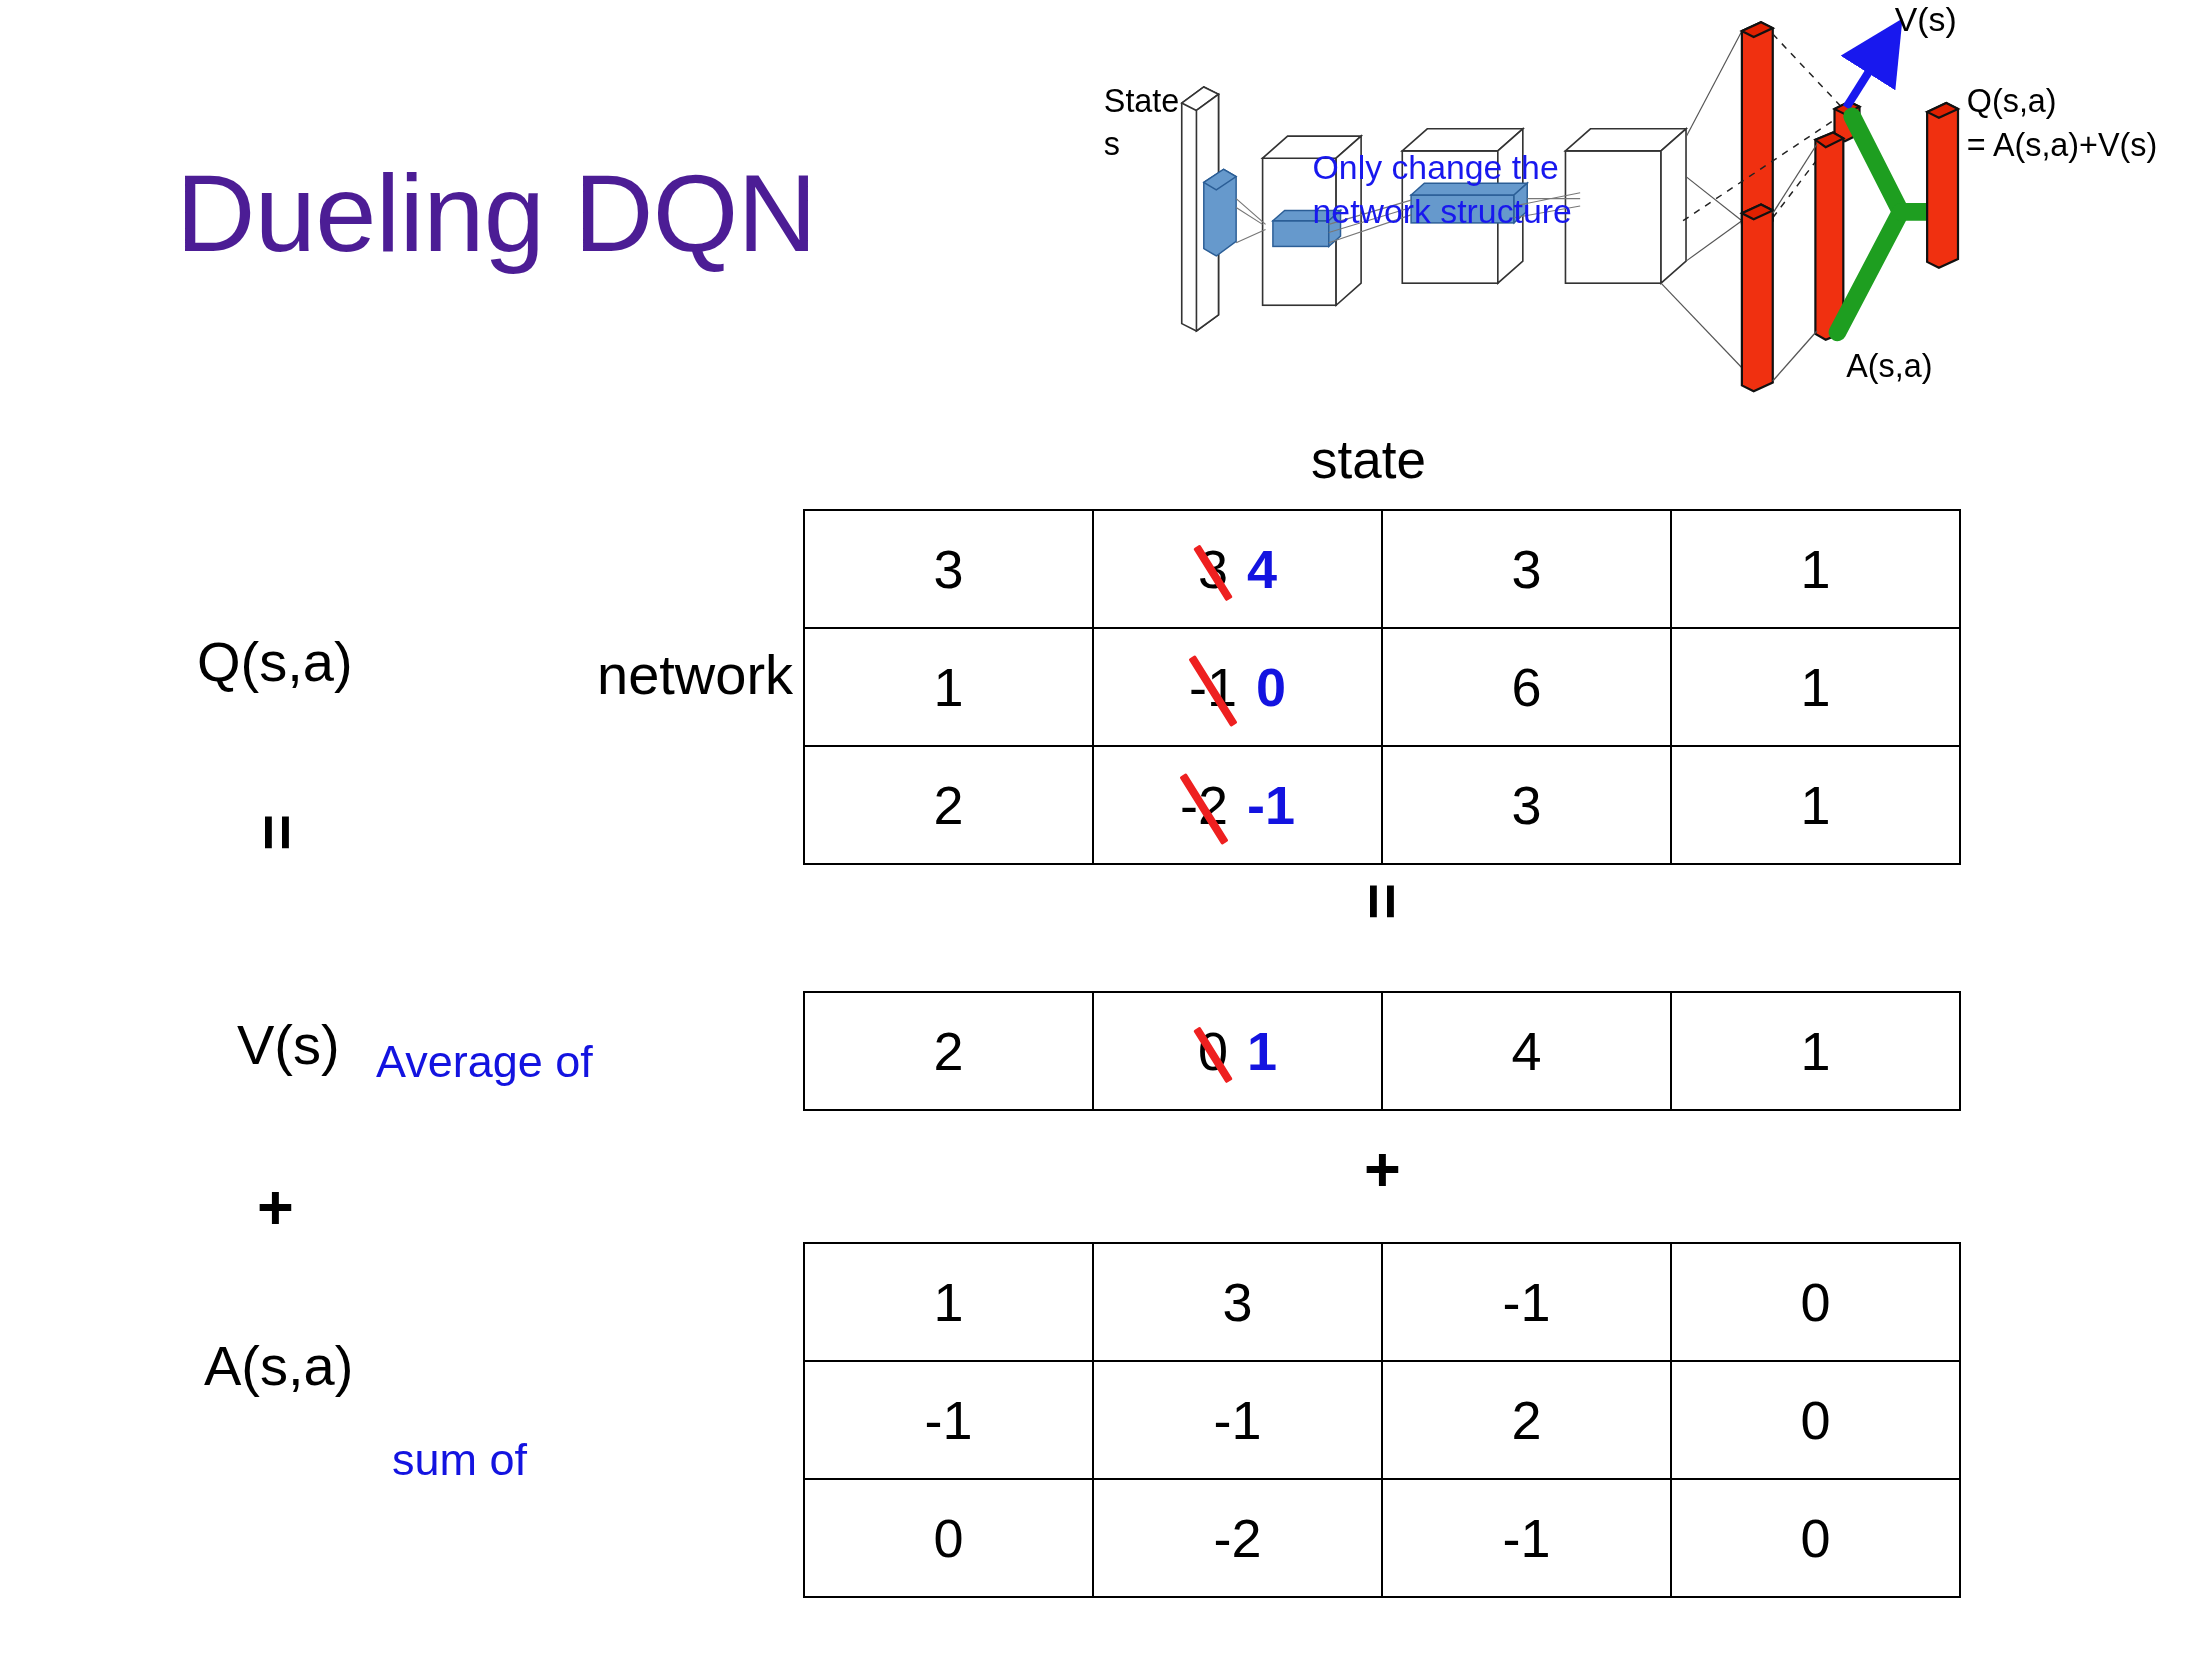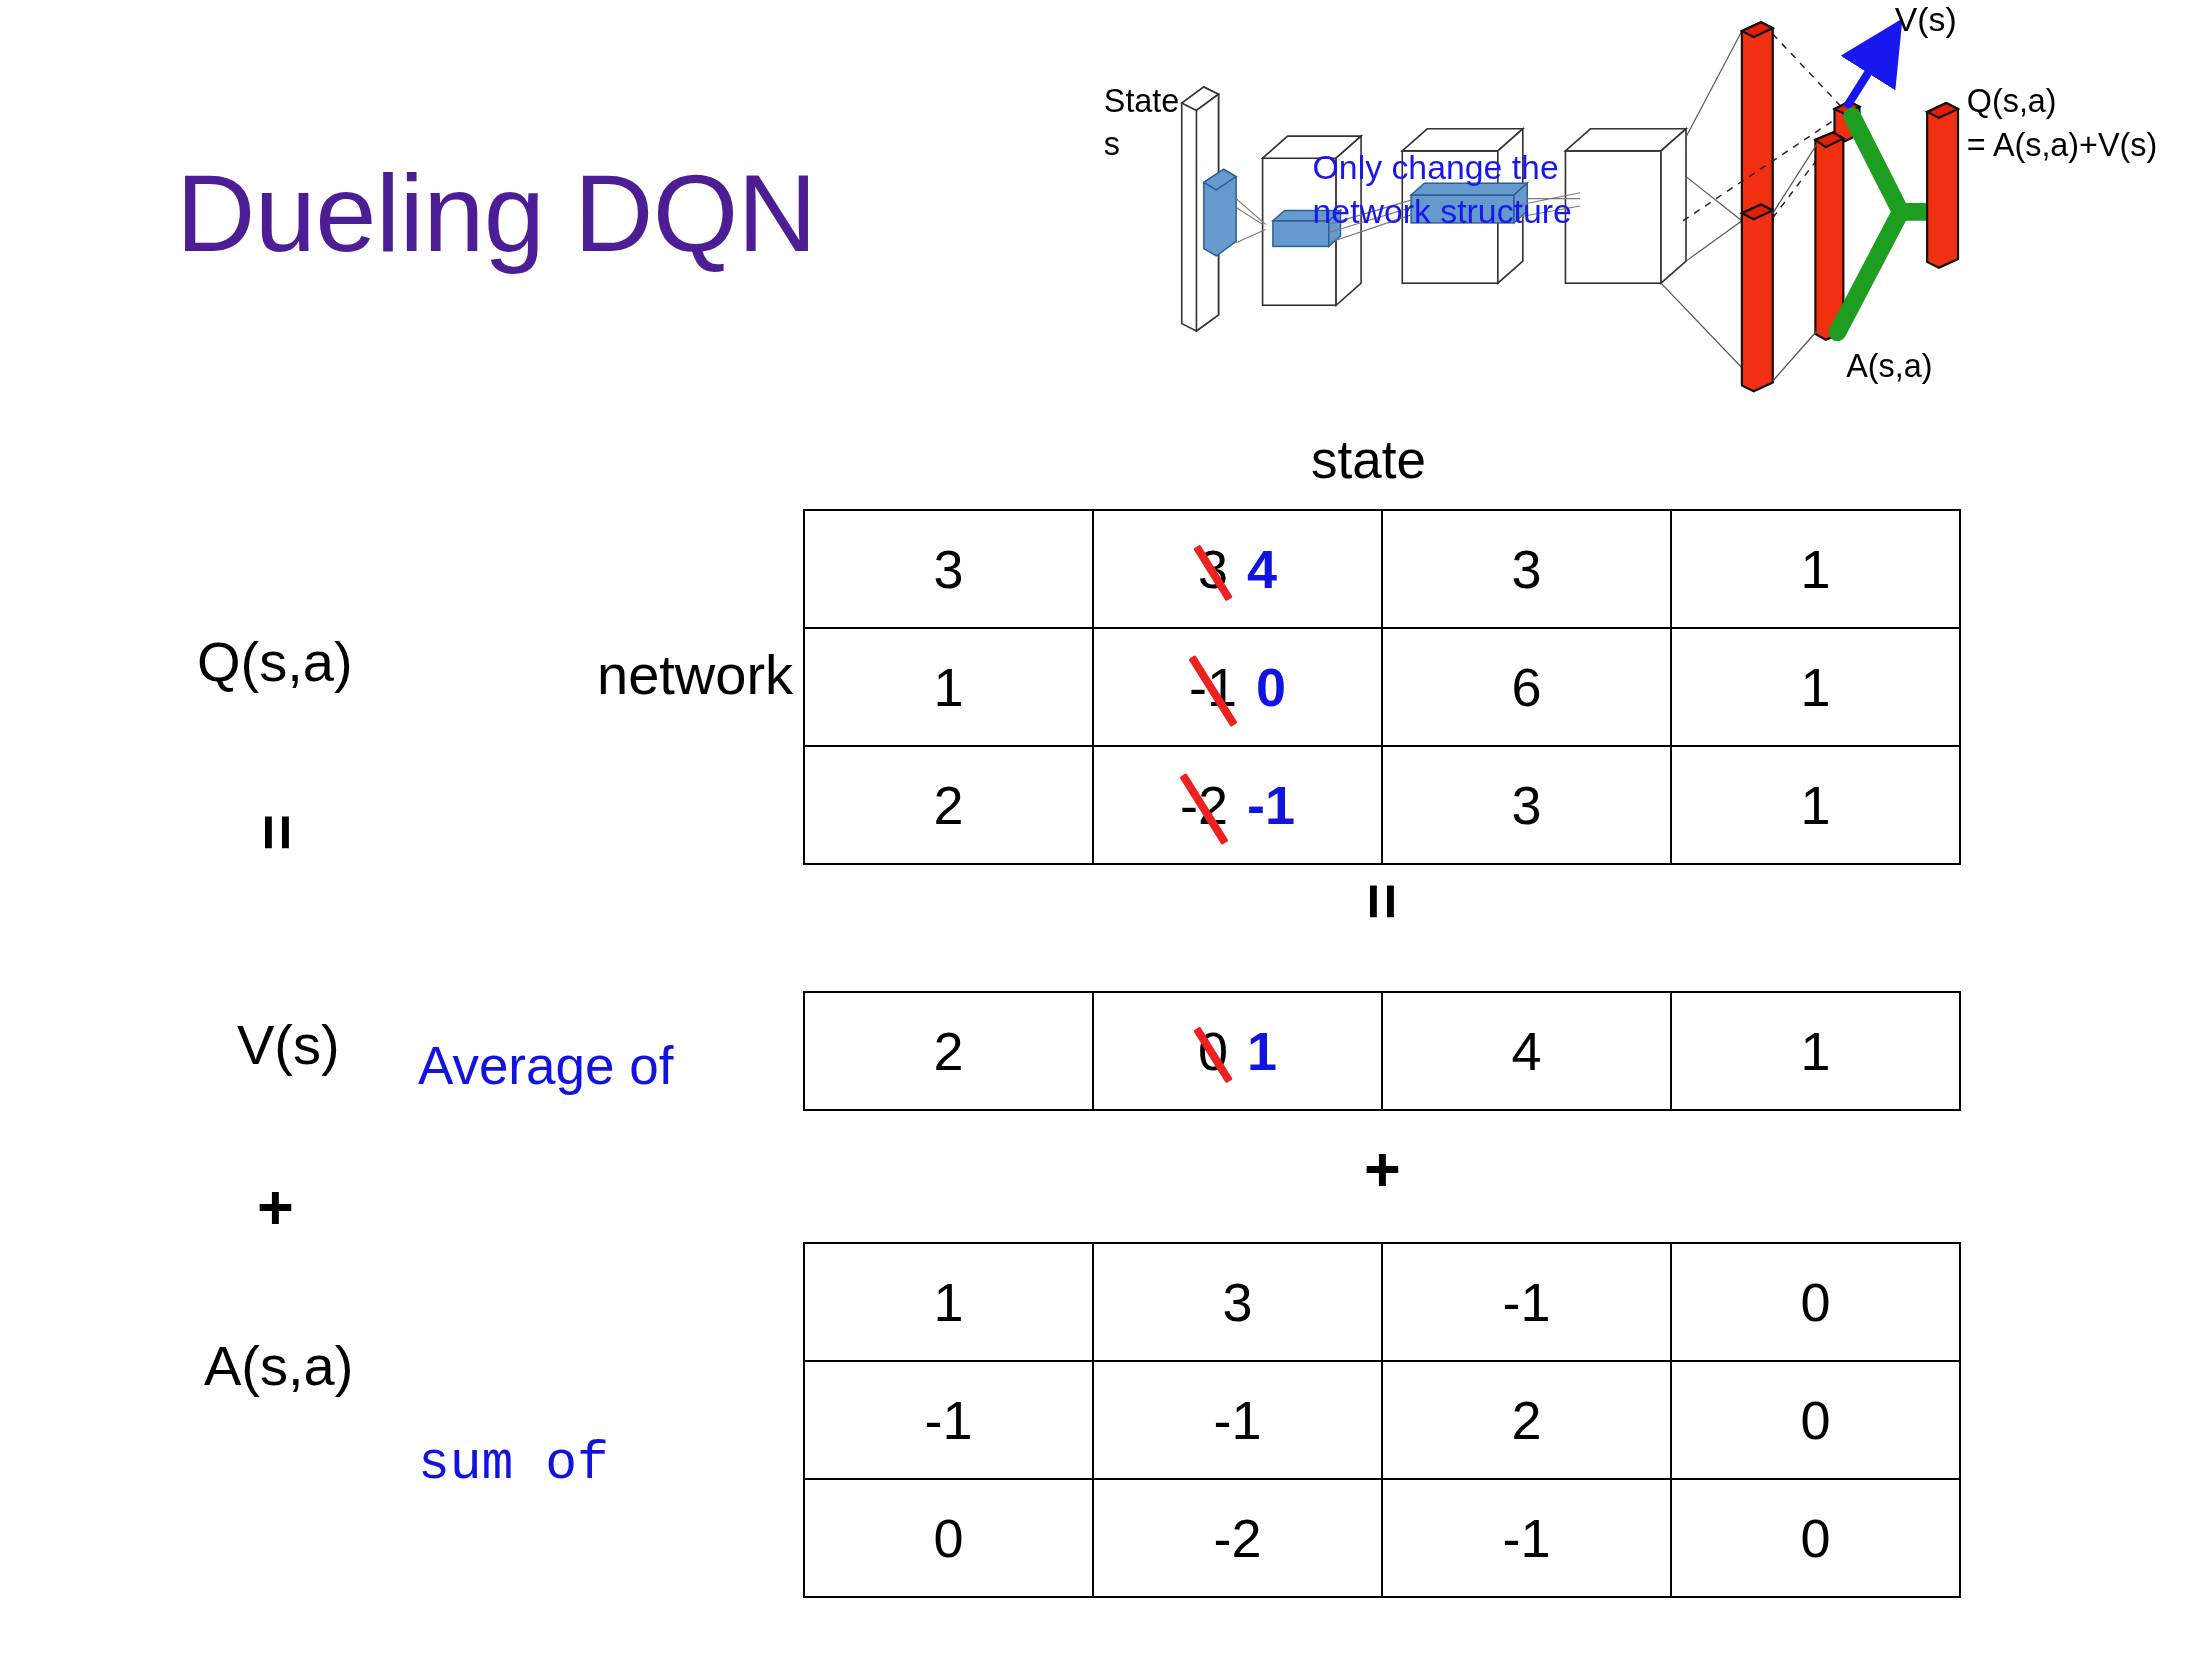--- a/index.html
+++ b/index.html
@@ -32,25 +32,24 @@
   
   .label-main {
     position: absolute;
     font-size: 56px;
     line-height: 1;
     color: #000000;
     white-space: nowrap;
   }
   .label-blue {
     position: absolute;
-    font-size: 53px;
+    font-size: 45px;
     line-height: 1.18;
     color: #1313e0;
     white-space: nowrap;
-    margin-left: 42px;
   }
   .op-sym {
     position: absolute;
     font-size: 63px;
     font-weight: bold;
     line-height: 1;
     color: #000000;
   }
   .op-eq-rot {
     position: absolute;
@@ -62,21 +61,21 @@
     transform-origin: 50% 50%;
   }
 
   #lbl-q      { left: 197px;  top: 634px;  }
   #lbl-action { left: 597px;  top: 647px;  }
   #lbl-v      { left: 237px;  top: 1017px; }
   #lbl-a      { left: 204px;  top: 1338px; }
   #lbl-state  { position:absolute; left: 1311px; top: 429px; font-size: 53px; color:#000; white-space:nowrap; }
 
   #blue-avg   { left: 376px;  top: 1035px; }
-  #blue-sum   { left: 376px;  top: 1433px; font-family: Liberation Mono, monospace; }
+  #blue-sum   { left: 392px;  top: 1433px; }
 
   #eq-left    { left: 259px;  top: 801px; }
   #plus-left  { left: 257px;  top: 1176px; }
   #eq-mid     { left: 1364px; top: 870px; }
   #plus-mid   { left: 1364px; top: 1138px; }
 
   
   .grid {
     position: absolute;
     border-collapse: collapse;

